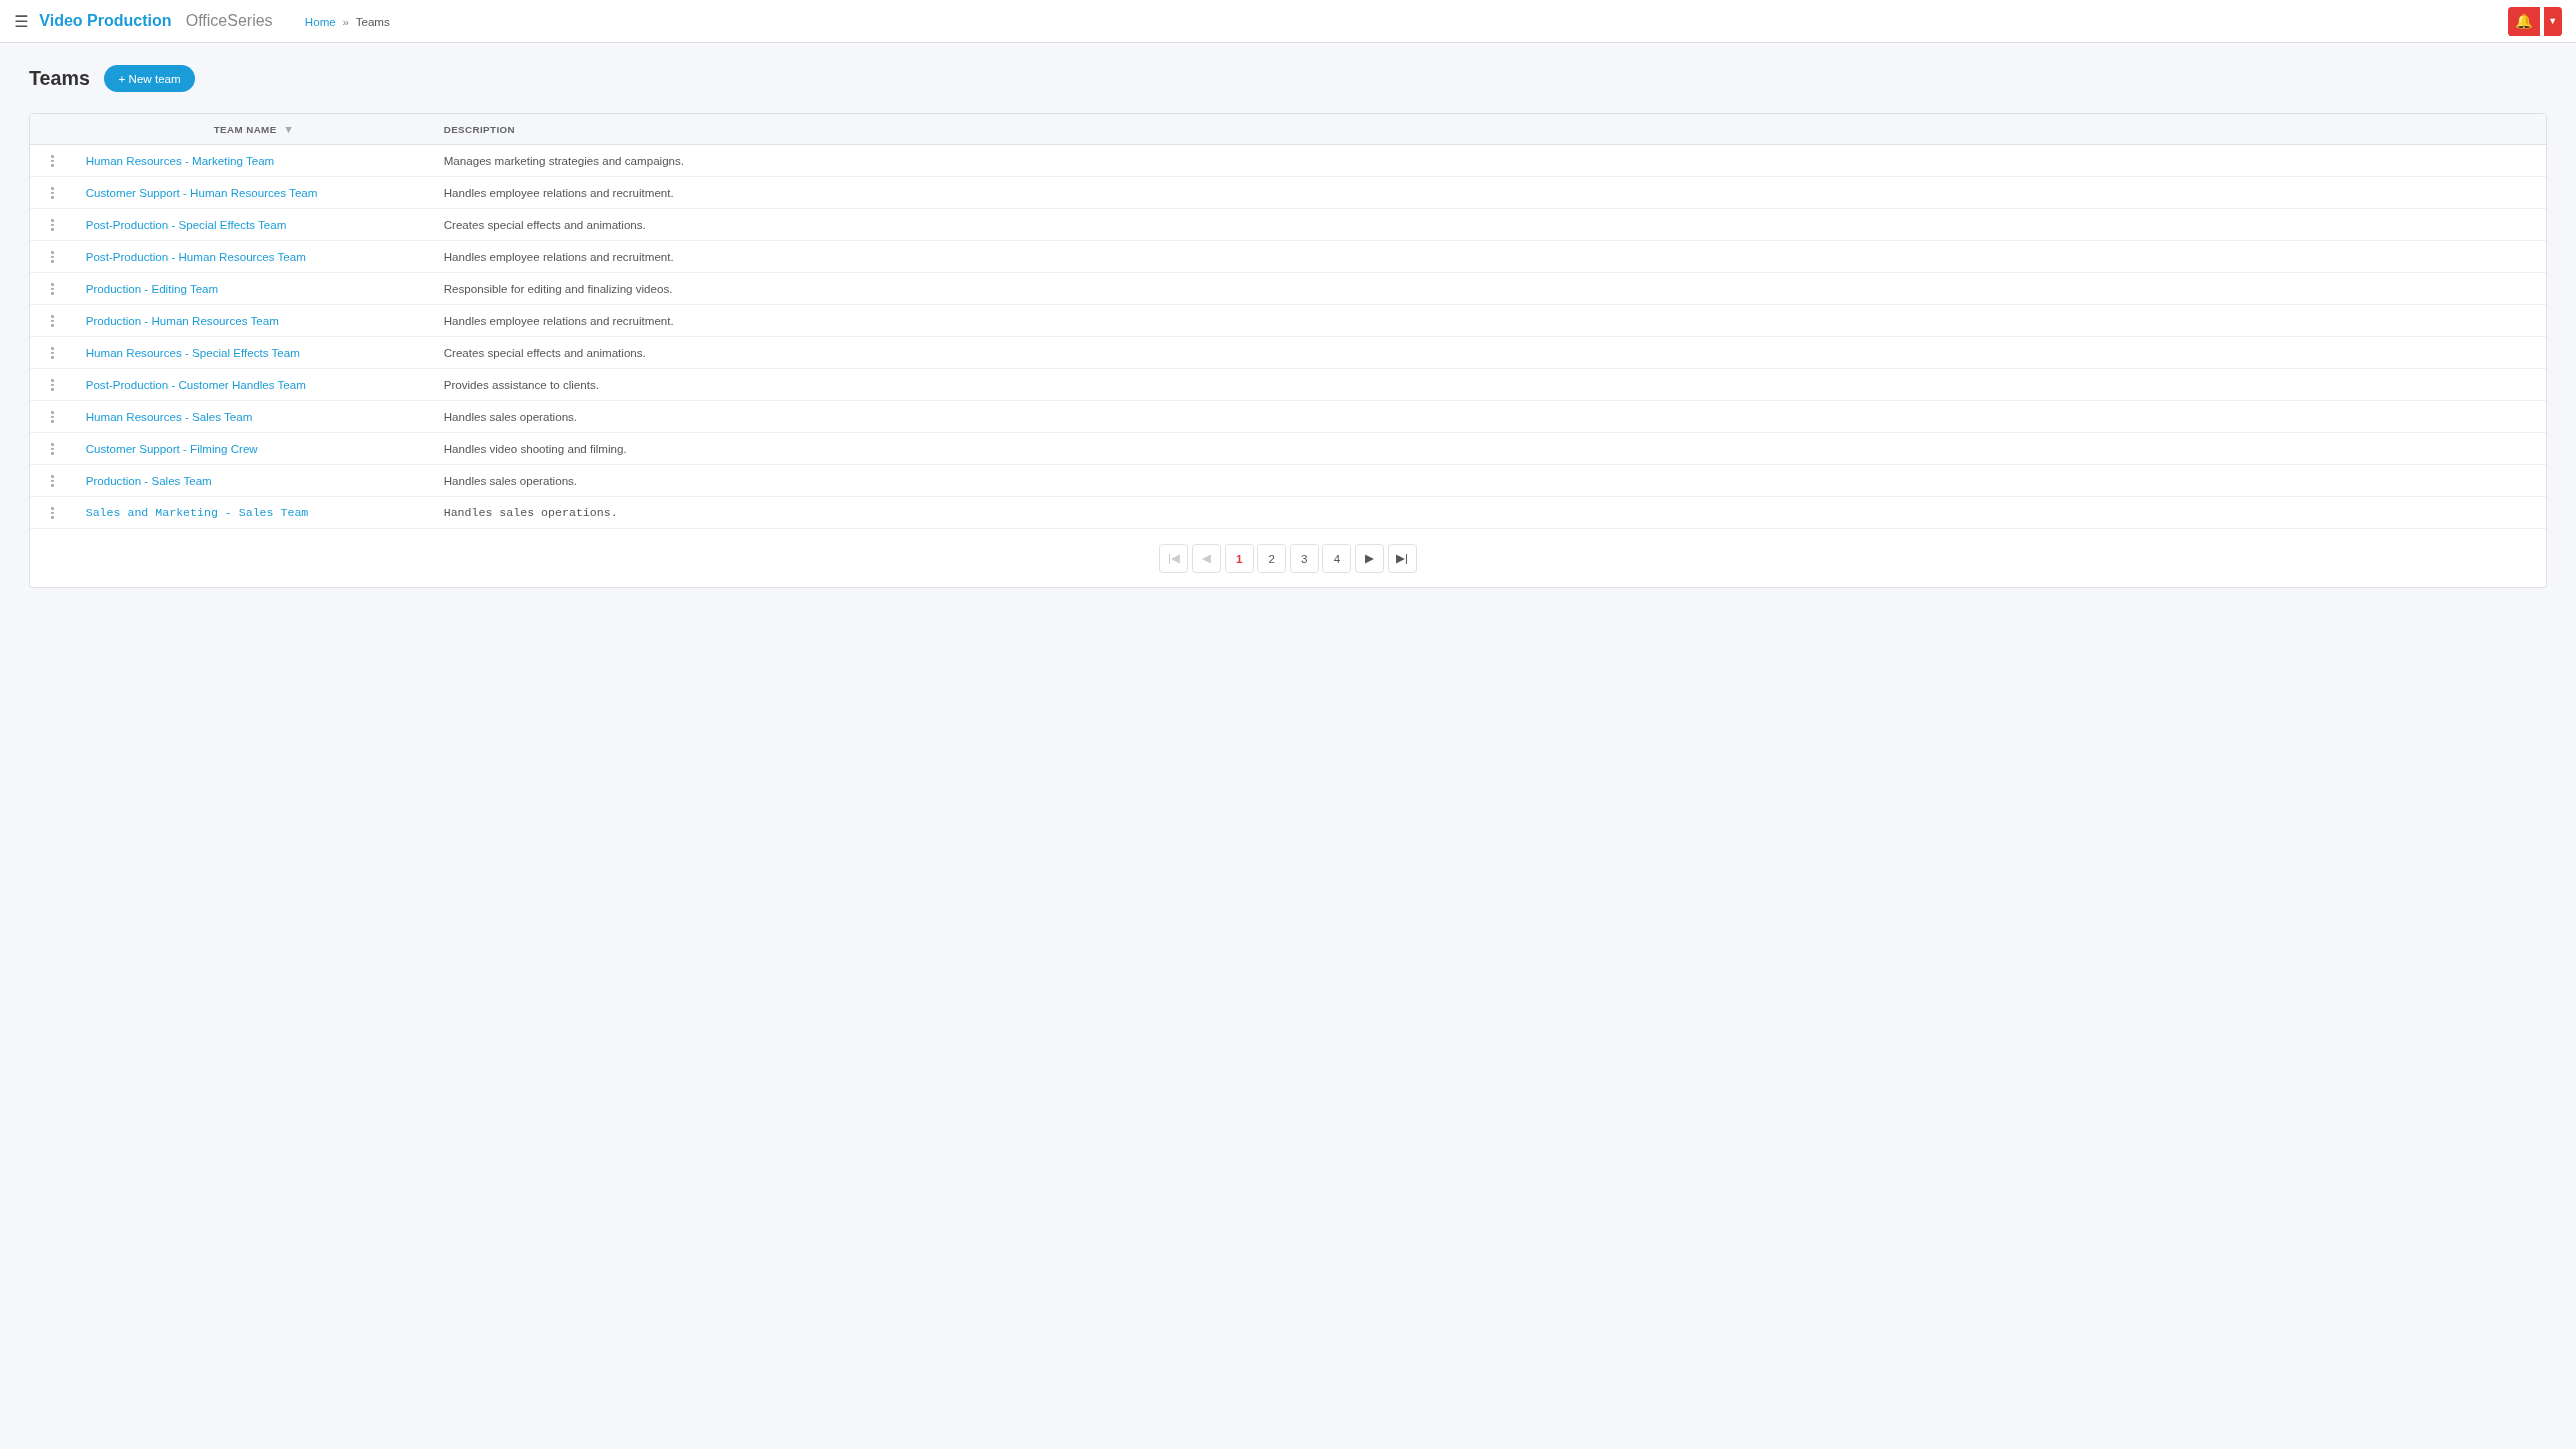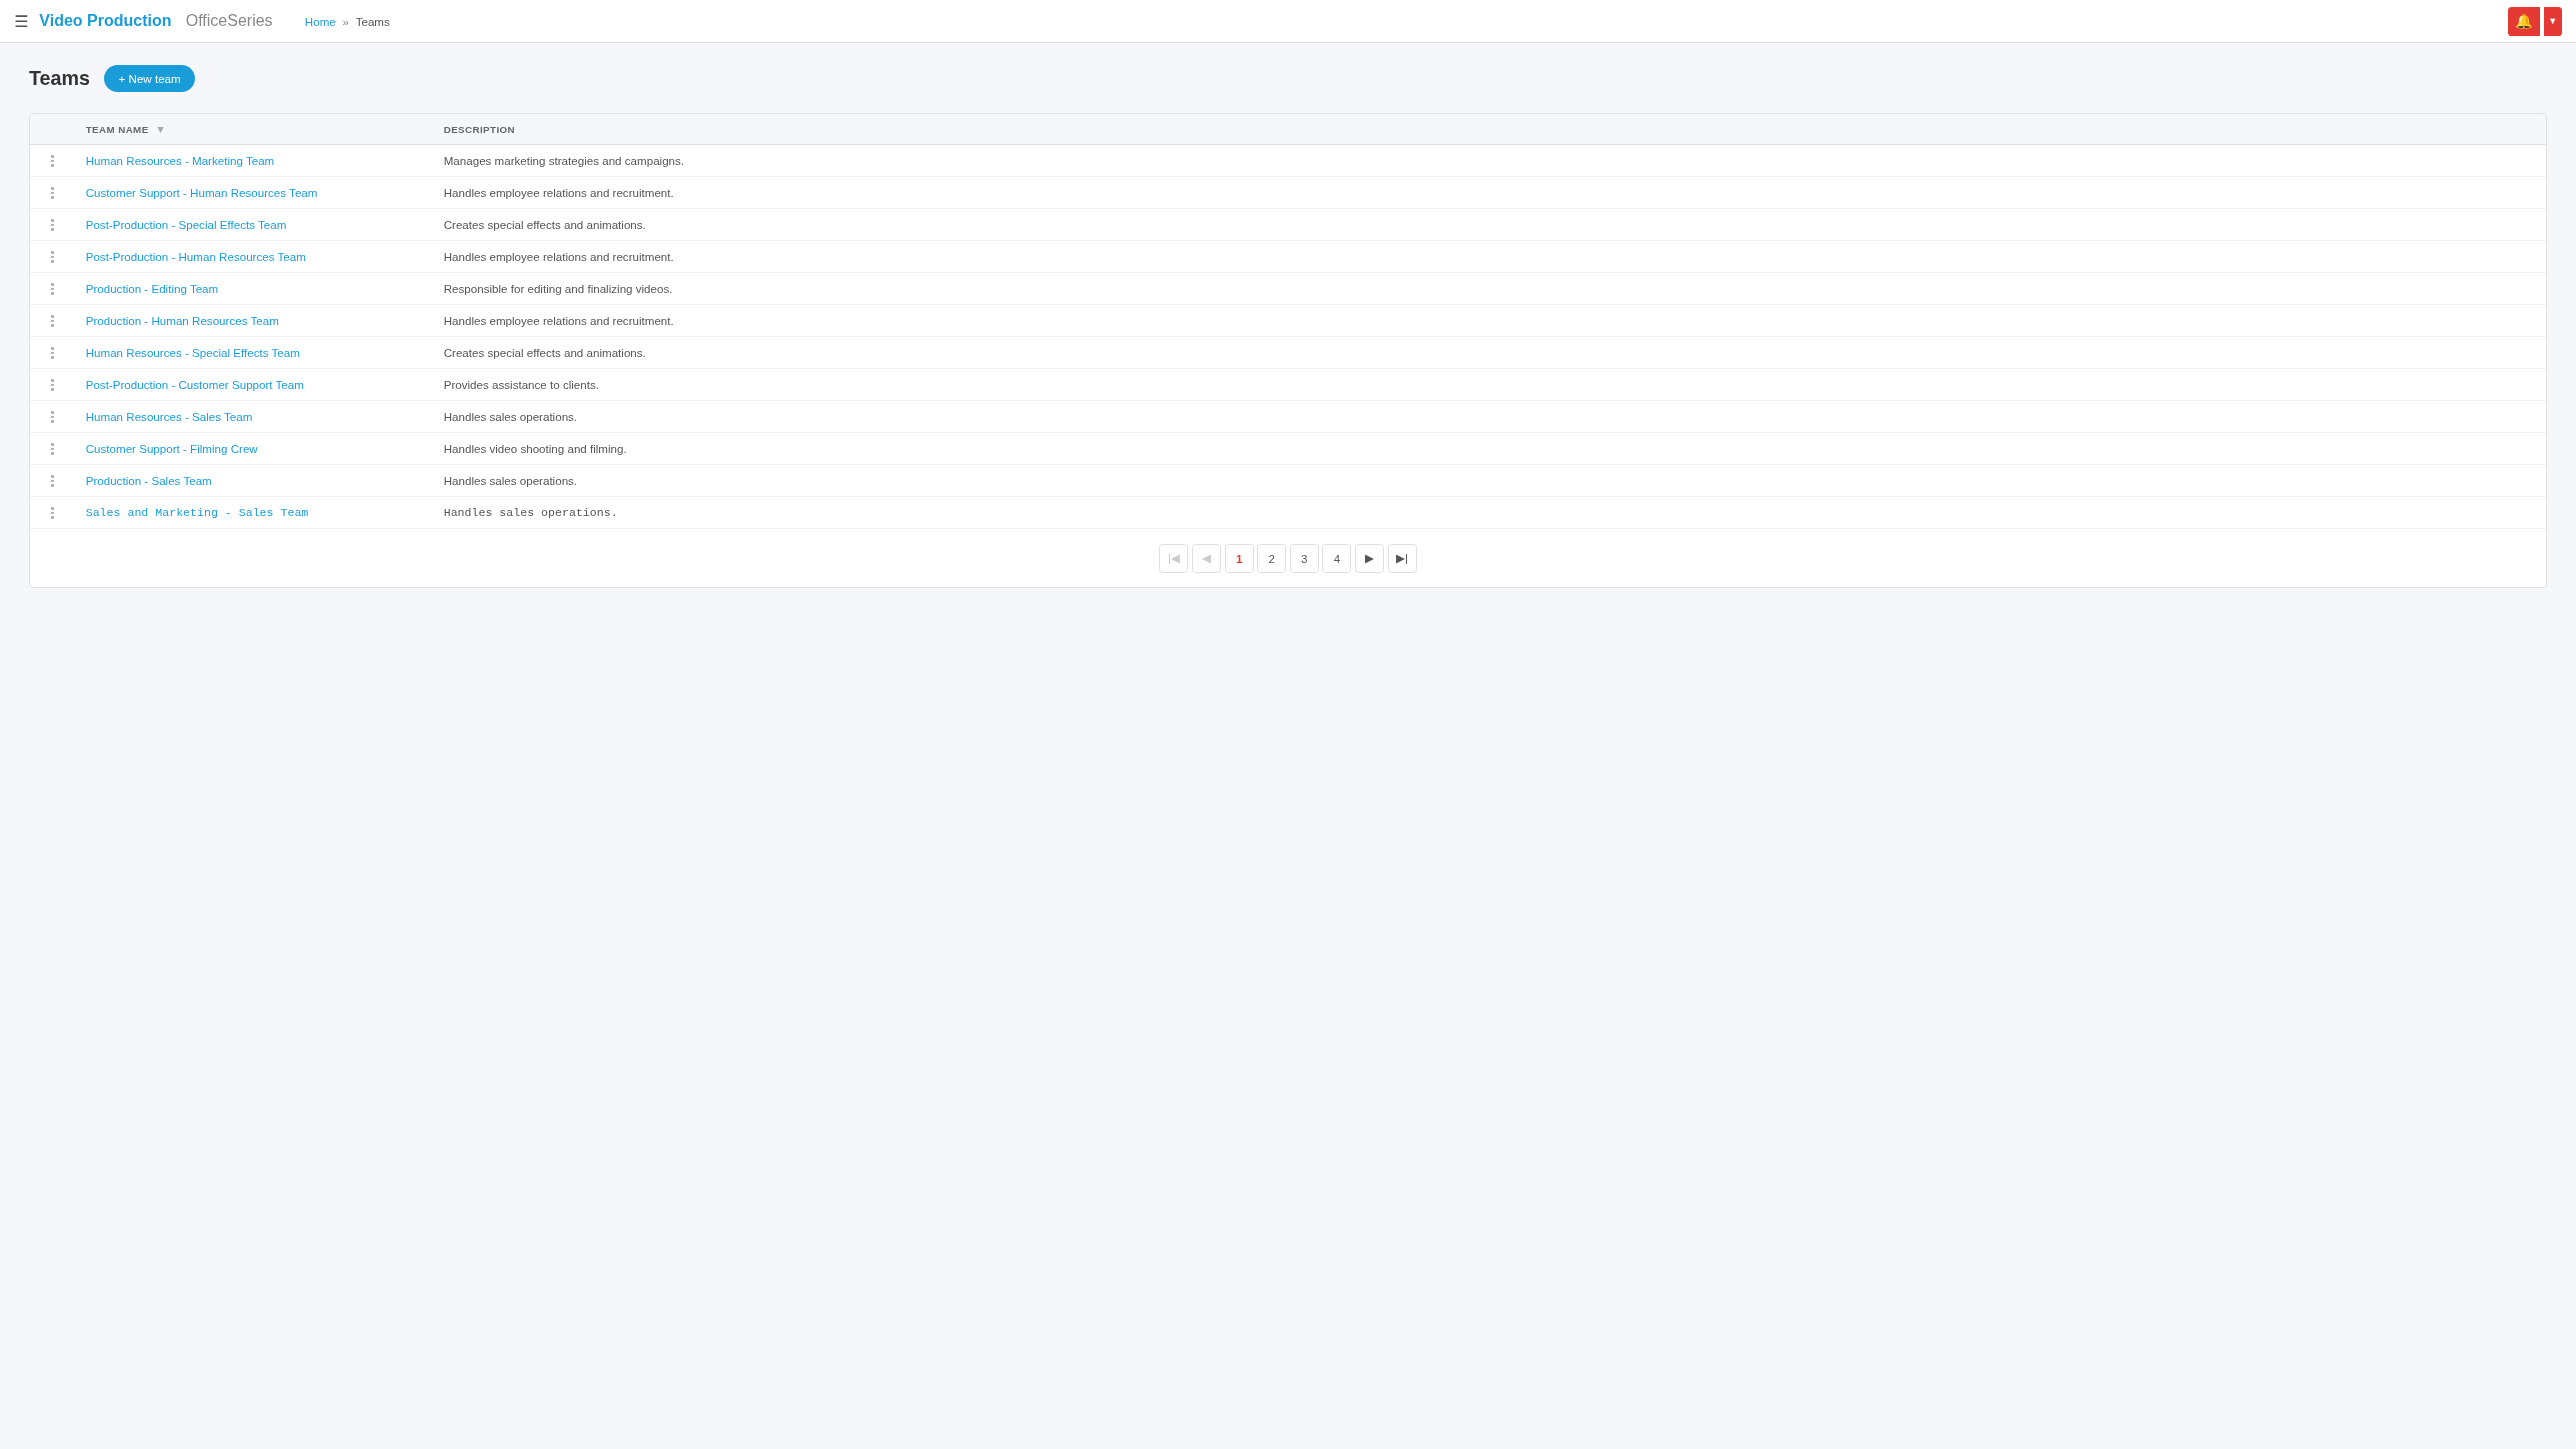--- a/index.html
+++ b/index.html
@@ -121,21 +121,21 @@
     thead th {
       text-align: left;
       padding: 9px 10.7px;
       font-size: 9.8px;
       font-weight: 600;
       color: #666;
       text-transform: uppercase;
       letter-spacing: 0.4px;
     }
     th.col-actions { width: 45px; }
-    th.col-name { width: 358px; }
+    th.col-name { width: 358px; text-align: center; }
     th.col-desc {}
     thead th .filter-icon {
       color: #aaa;
       margin-left: 3.6px;
       font-size: 10.7px;
     }
     tbody tr {
       border-bottom: 0.9px solid #f0f0f0;
     }
     tbody tr:last-child { border-bottom: none; font-family: Liberation Mono, monospace; }
@@ -311,21 +311,21 @@
             <td class="desc-text">Creates special effects and animations.</td>
           </tr>
           <tr>
             <td>
               <div class="action-dots">
                 <span></span>
                 <span></span>
                 <span></span>
               </div>
             </td>
-            <td><a class="team-link" href="#">Post-Production - Customer Support Team</a></td>
+            <td><a class="team-link" href="#">Post-Production - Customer Handles Team</a></td>
             <td class="desc-text">Provides assistance to clients.</td>
           </tr>
           <tr>
             <td>
               <div class="action-dots">
                 <span></span>
                 <span></span>
                 <span></span>
               </div>
             </td>

